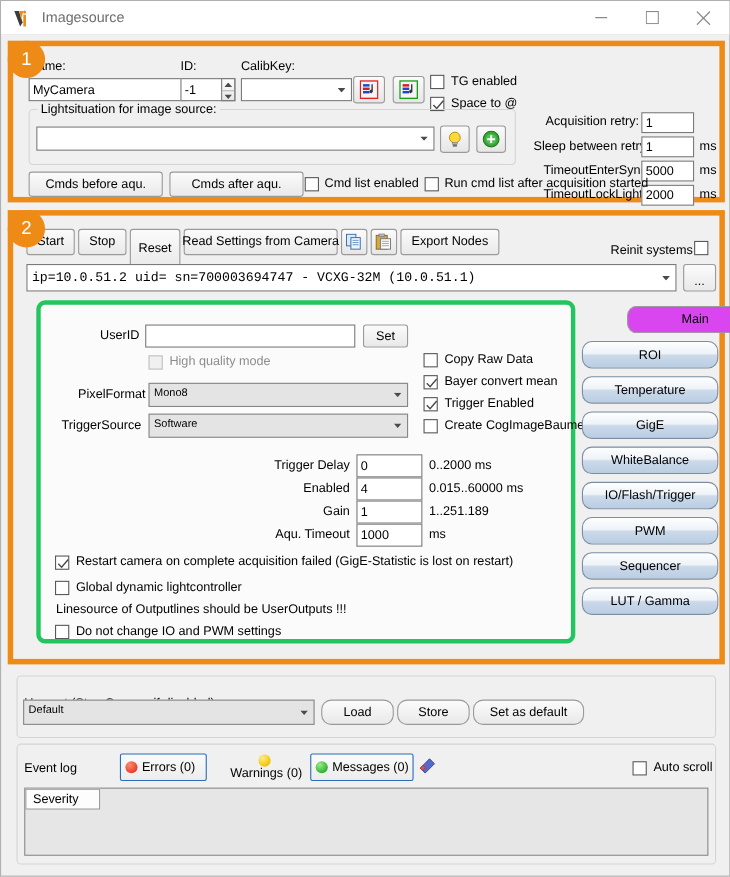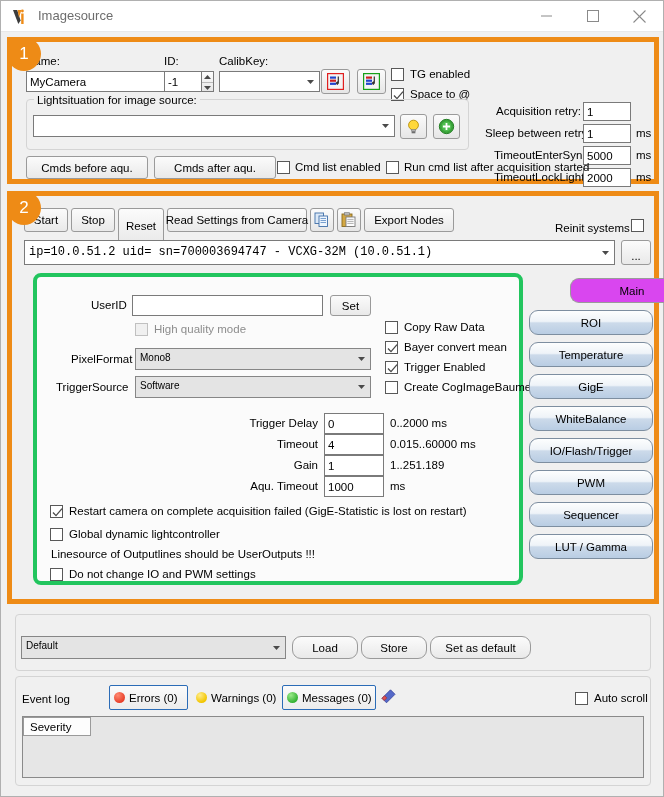--- a/index.html
+++ b/index.html
@@ -148,21 +148,21 @@
   }
   .logbtn{
     position:absolute;height:25px;
     background:linear-gradient(#fbfbfb,#ececec);
     border:1px solid #2b6cb7;
     border-radius:2px;
     box-sizing:border-box;
     display:flex;align-items:center;
     padding-left:4px;font-size:11.5px;white-space:nowrap;
   }
-  .logbtn.plain{border:1px solid transparent;background:transparent;}
+  .logbtn.plain{border:1px solid transparent;background:transparent;flex-direction:column;}
   .dot{width:11px;height:11px;border-radius:50%;margin-right:4px;flex:none;}
   .loggrid{
     position:absolute;background:#e6e6e6;
     border:1px solid #8a8a8a;box-sizing:border-box;
   }
   .colhdr{
     position:absolute;left:0;top:0;height:19px;
     background:#fdfdfd;border:1px solid #9a9a9a;
     box-sizing:border-box;
     display:flex;align-items:center;padding:0 6px;
@@ -399,21 +399,21 @@
       </div>
       <div class="lbl" style="left:367px;top:84px;">Trigger Enabled</div>
 
       <div class="chk" style="left:348px;top:104px;"></div>
       <div class="lbl" style="left:367px;top:104px;">Create CogImageBaumer</div>
 
       <div class="lbl" style="left:203px;top:140px;text-align:right;width:78px;">Trigger Delay</div>
       <input class="tbox" style="left: 287px; top: 136px; width: 60px; height: 21px;" value="0">
       <div class="lbl" style="left:353px;top:140px;">0..2000 ms</div>
 
-      <div class="lbl" style="left:203px;top:161px;text-align:right;width:78px;">Timeout</div>
+      <div class="lbl" style="left:203px;top:161px;text-align:right;width:78px;">Enabled</div>
       <input class="tbox" style="left: 287px; top: 157px; width: 60px; height: 21px;" value="4">
       <div class="lbl" style="left:353px;top:161px;">0.015..60000 ms</div>
 
       <div class="lbl" style="left:203px;top:182px;text-align:right;width:78px;">Gain</div>
       <input class="tbox" style="left: 287px; top: 178px; width: 60px; height: 21px;" value="1">
       <div class="lbl" style="left:353px;top:182px;">1..251.189</div>
 
       <div class="lbl" style="left:196px;top:203px;text-align:right;width:85px;">Aqu. Timeout</div>
       <input class="tbox" style="left: 287px; top: 199px; width: 60px; height: 21px;" value="1000">
       <div class="lbl" style="left:353px;top:203px;">ms</div>

